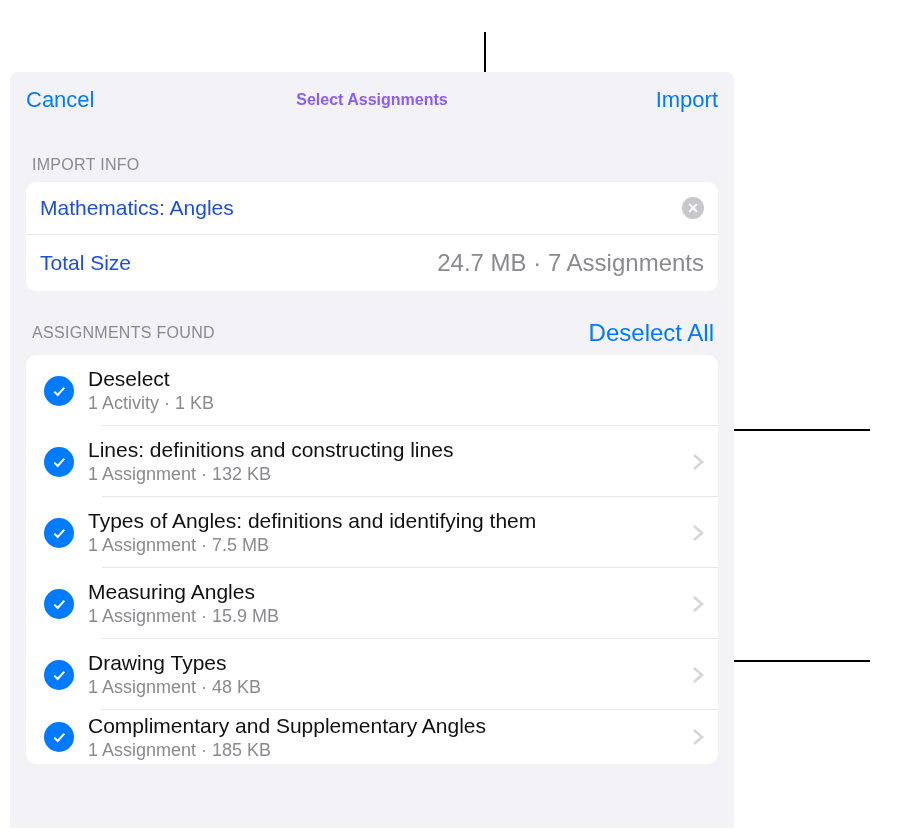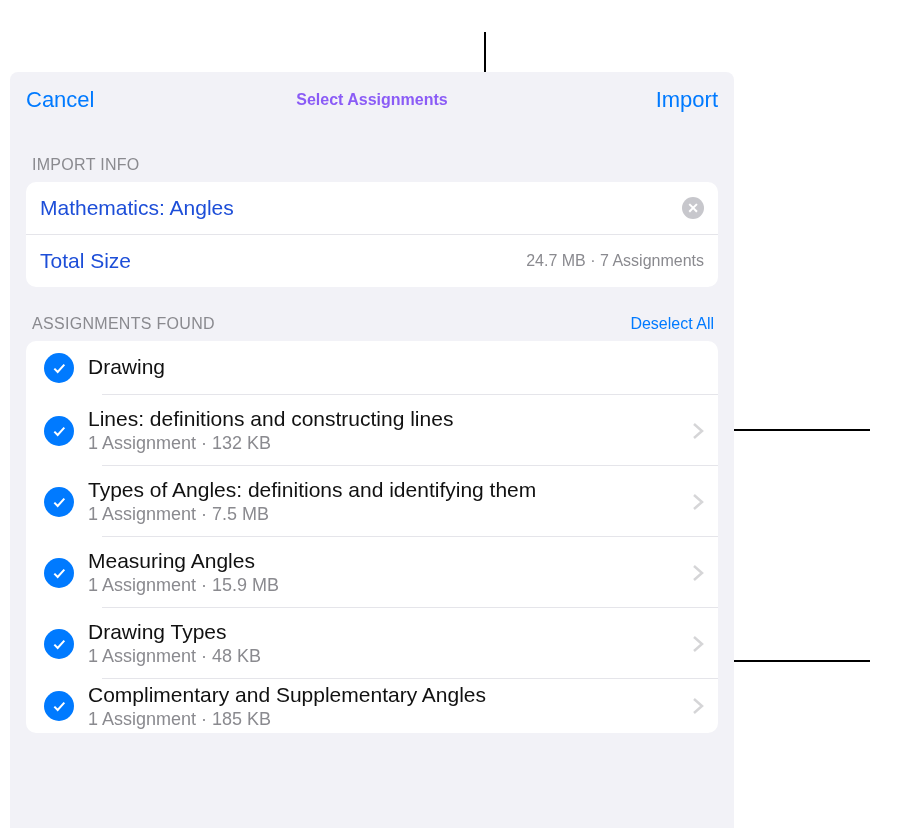--- a/index.html
+++ b/index.html
@@ -48,21 +48,21 @@
     padding: 28px 20px 8px 22px;
     font-size: 16px;
     color: #8a8a8f;
     letter-spacing: 0.3px;
     display: flex;
     justify-content: space-between;
     align-items: center;
   }
   .section-header .action {
     color: #007aff;
-    font-size: 16px;
+    font-size: 24px;
     text-transform: none;
     letter-spacing: 0;
     font-weight: 400;
     background: none;
     border: none;
     cursor: pointer;
   }
   .section-header .caps {
     text-transform: uppercase;
   }
@@ -78,21 +78,21 @@
     justify-content: space-between;
     padding: 14px 14px;
     border-bottom: 1px solid #e5e5ea;
   }
   .import-row:last-child { border-bottom: none; }
   .import-label {
     font-size: 21px;
     color: #1d4ed8;
   }
   .import-value {
-    font-size: 16px;
+    font-size: 24px;
     color: #8a8a8f;
     text-align: right;
   }
   .clear-icon {
     width: 22px;
     height: 22px;
     background: #c7c7cc;
     border-radius: 50%;
     display: inline-flex;
     align-items: center;
@@ -209,21 +209,22 @@
 
     <div class="list">
 
       <div class="list-row">
         <span class="check">
             <svg viewBox="0 0 24 24">
               <polyline points="5 13 10 18 20 7"></polyline>
             </svg>
           </span>
         <div class="row-text">
-          <div class="row-title">Drawing</div>
+          <div class="row-title">Deselect</div>
+          <div class="row-sub">1 Activity · 1 KB</div>
         </div>
         <div class="list-sep"></div>
       </div>
 
       <div class="list-row">
         <span class="check">
             <svg viewBox="0 0 24 24">
               <polyline points="5 13 10 18 20 7"></polyline>
             </svg>
           </span>

